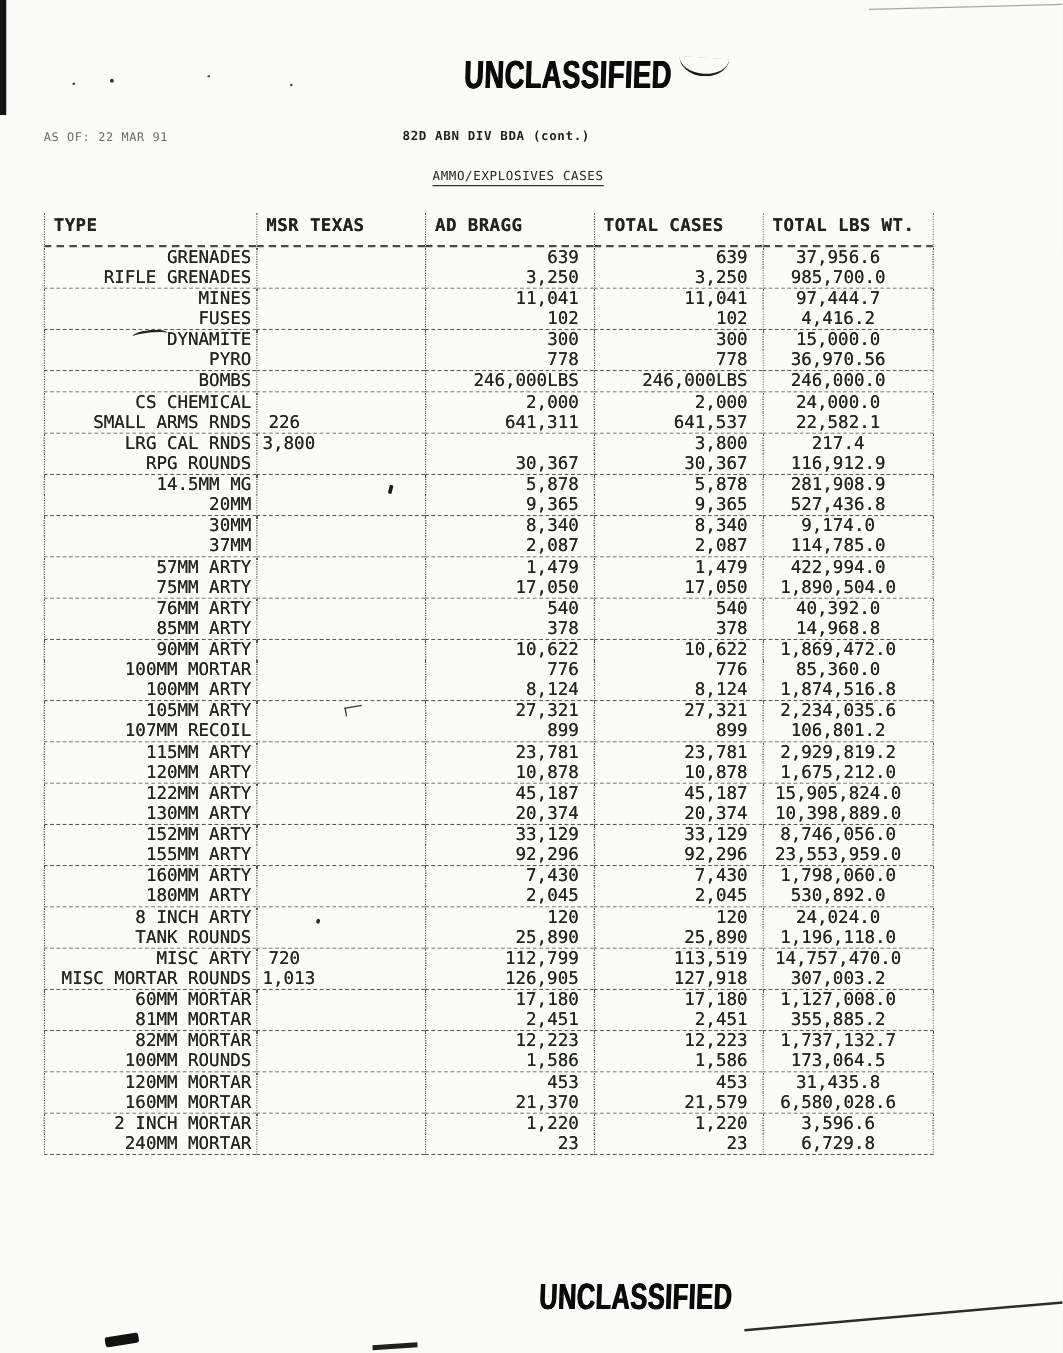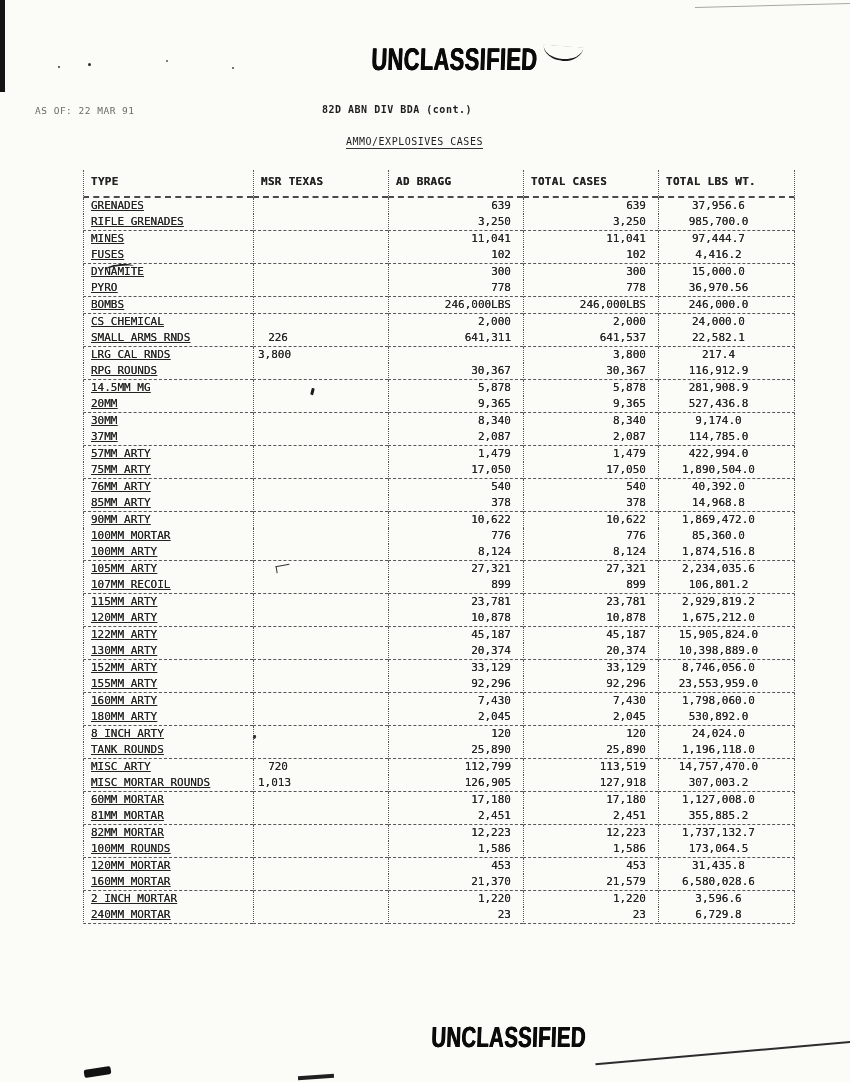--- a/index.html
+++ b/index.html
@@ -35,23 +35,22 @@
     position:absolute; left:346px; top:136px;
     font-size:10px; font-weight:normal; color:#1e1e1e;
     border-bottom:1px solid #333; padding-bottom:1px; letter-spacing:0.5px;
   }
 
   
   .ammo-table-wrap { position:absolute; left:35px; top:170px; width:712px; }
   table.ammo {
     border-collapse:separate; border-spacing:0;
     width:712px; table-layout:fixed;
-    font-size:11px; color:#232323;
+    font-size:14px; color:#232323;
     text-shadow:0 0 0.4px #444;
-    margin-left:48px;
   }
   col.c-type  { width:170px; }
   col.c-msr   { width:135px; }
   col.c-bragg { width:135px; }
   col.c-cases { width:135px; }
   col.c-lbs   { width:137px; }
 
   .ammo th {
     text-align:left; font-weight:bold;
     height:22px; vertical-align:middle;
@@ -63,21 +62,21 @@
   }
   .ammo th:last-child { border-right:1px dotted #555; }
 
   .ammo td {
     height:16px; line-height:16px;
     padding:0 4px;
     border-left:1px dotted #555;
     overflow:hidden; white-space:nowrap;
   }
   .ammo td:last-child { border-right:1px dotted #555; }
-  .ammo td.type  { text-align:left; padding-left:7px;text-decoration:underline; }
+  .ammo td.type  { text-align:right; padding-left:7px; }
   .ammo td.msr   { text-align:right; padding-right:100px; }
   .ammo td.bragg { text-align:right; padding-right:12px; }
   .ammo td.cases { text-align:right; padding-right:12px; }
   .ammo td.lbs   { text-align:center; padding-right:20px; }
   .ammo tr.group-end td { border-bottom:1px dashed #565656; }
 
   
   .art { position:absolute; }
   .a-left-bar      { left:0; top:0; width:5px; height:92px; background:#141414; }
   .a-topright-line { top:5px; left:695px; width:155px; height:1px; background:#a6a6a2; transform:rotate(-1.5deg); }

